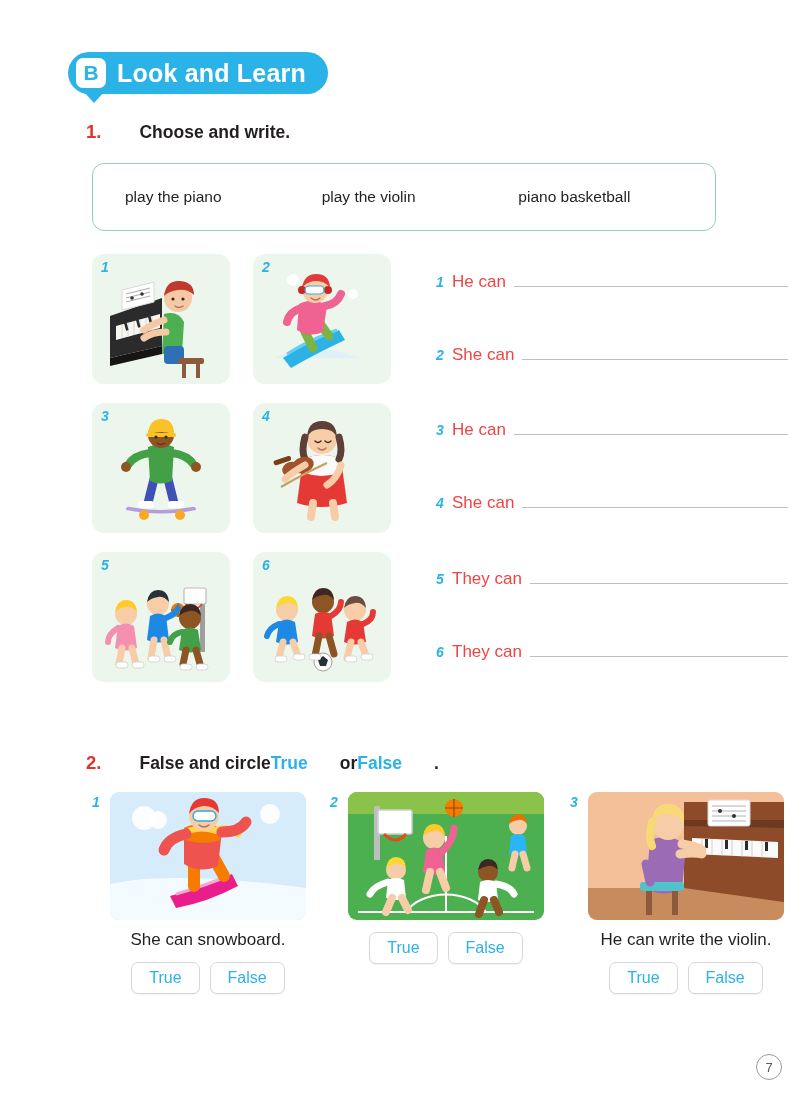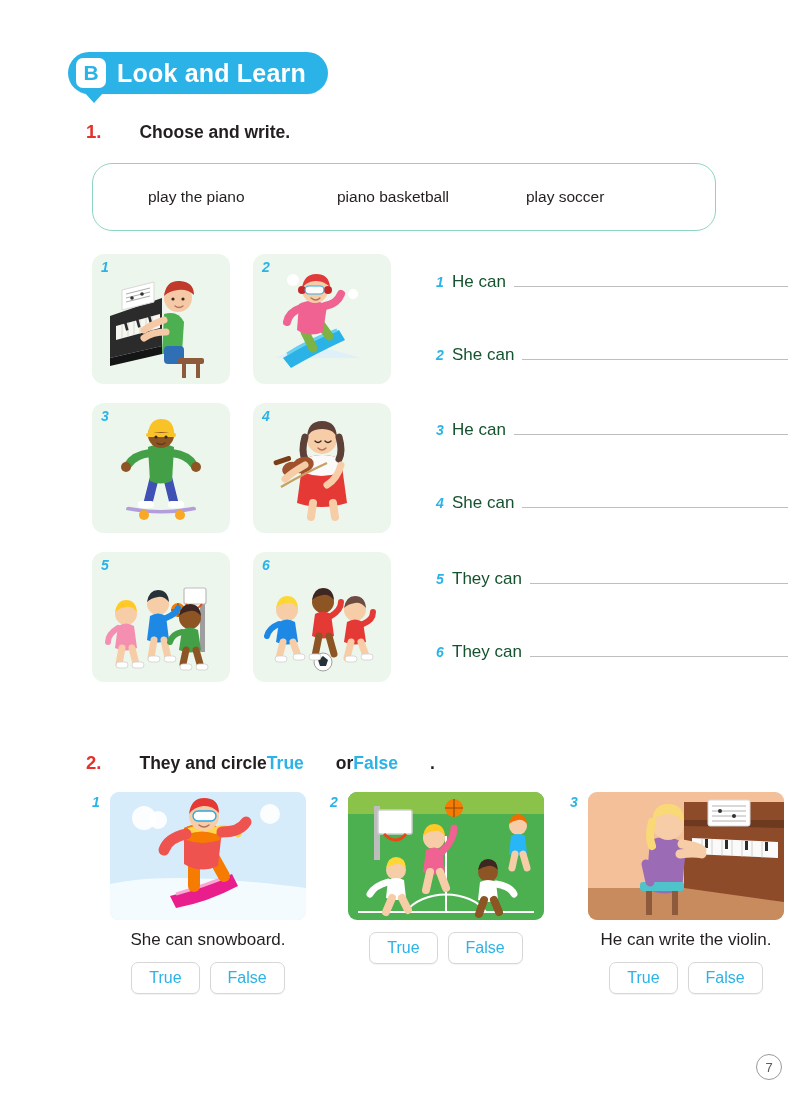--- a/index.html
+++ b/index.html
@@ -81,25 +81,25 @@
   .tf-false { color: #2bb3e8; }
 
   
   .wordbank {
     position: absolute;
     left: 92px;
     top: 163px;
     width: 624px;
     height: 68px;
     border: 1.6px solid #8fd3c4;
-    border-radius: 20px;
+    border-radius: 12px;
     display: grid;
     grid-template-columns: 1fr 1fr 1fr;
     align-content: center;
-    padding: 6px 0 6px 55px;
+    padding: 6px 0 6px 32px;
     row-gap: 18px;
     font-size: 15.5px;
     color: #231f20;
   }
   .wordbank span { line-height: 1.55; }
 
   
   .pic {
     position: absolute;
     width: 138px;
@@ -130,21 +130,21 @@
   .answer .a-num {
     color: #2bb3e8;
     font-size: 14px;
     font-style: italic;
     font-weight: bold;
     width: 16px;
     flex: none;
   }
   .answer .a-text {
     font-size: 17px;
-    color: #14532d;
+    color: #ef4444;
     white-space: nowrap;
     margin-right: 8px;
   }
   .answer .a-line {
     flex: 1;
     border-bottom: 1.3px solid #bfbfbf;
     height: 13px;
   }
 
   
@@ -219,22 +219,22 @@
     <div class="section-title">Look and Learn</div>
   </div>
 
   <div class="ex-heading" style="left:86px; top:121px;">
     <span class="ex-num">1.</span>
     <span class="ex-text">Choose and write.</span>
   </div>
 
   <div class="wordbank">
     <span>play the piano</span>
+    <span>play the violin</span>
     <span>piano basketball</span>
-    <span>play soccer</span>
   </div>
 
   <div class="pic" style="left:92px; top:254px;">
     <span class="pic-num">1</span>
     <svg class="art" viewBox="0 0 138 130">
 
       <path d="M18 62 L70 44 L70 92 L18 104 Z" fill="#2b2b2b"></path>
       <path d="M18 104 L70 92 L70 100 L18 112 Z" fill="#151515"></path>
 
       <path d="M24 72 L68 60 L68 74 L24 86 Z" fill="#f7f7f2"></path>
@@ -466,21 +466,21 @@
     <span class="a-line"></span>
   </div>
   <div class="answer" style="left:436px; top:642px;">
     <span class="a-num">6</span>
     <span class="a-text">They can</span>
     <span class="a-line"></span>
   </div>
 
   <div class="ex-heading" style="left:86px; top:752px;">
     <span class="ex-num">2.</span>
-    <span class="ex-text">They and circle </span>
+    <span class="ex-text">False and circle </span>
     <span class="tf-true">True</span>
     <span class="ex-text"> or </span>
     <span class="tf-false">False</span>
     <span class="ex-text">.</span>
   </div>
 
   <div class="tf-item" style="left:110px; top:792px;">
     <span class="tf-num">1</span>
     <div class="tf-img">
       <svg viewBox="0 0 196 128" width="196" height="128">

